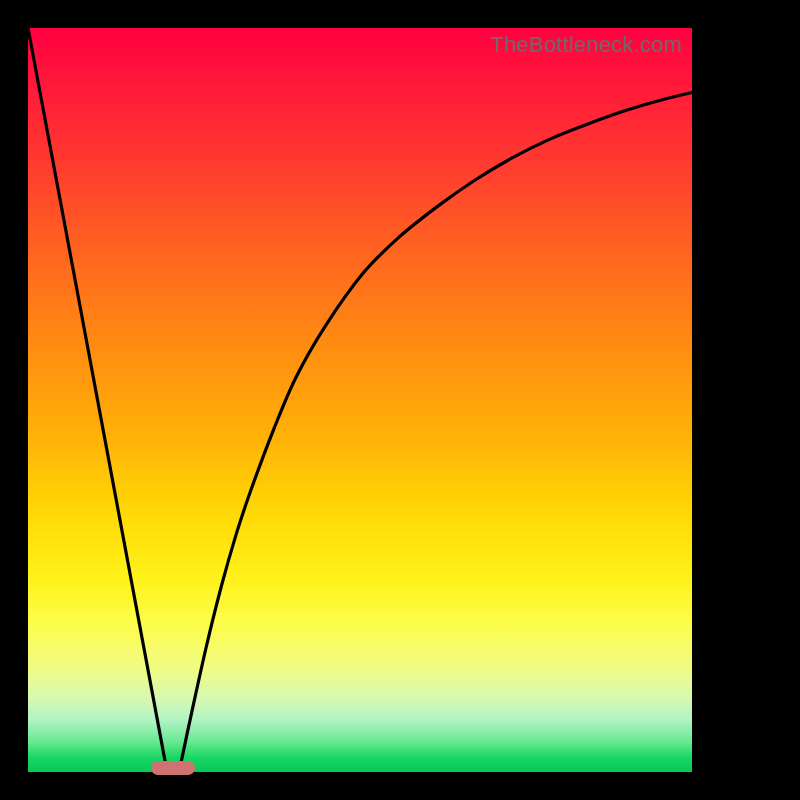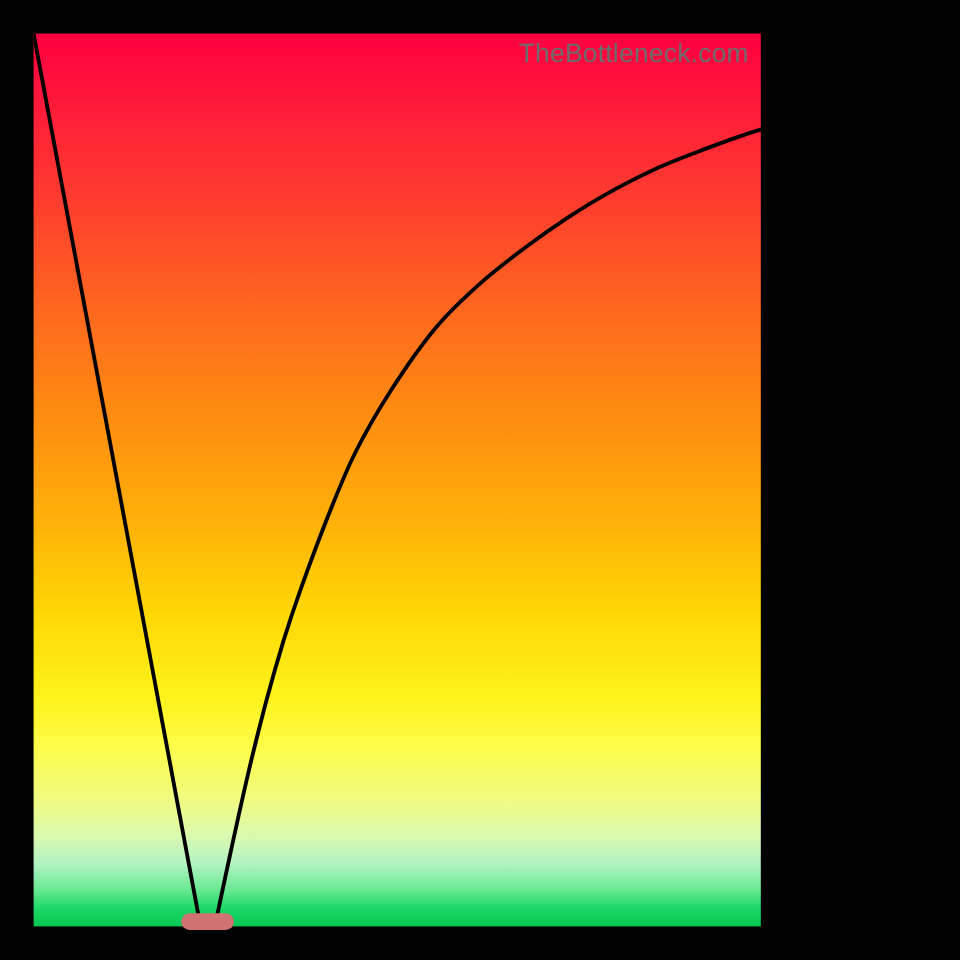--- a/index.html
+++ b/index.html
@@ -14,21 +14,21 @@
   .frame {
     position: relative;
     width: 800px;
     height: 800px;
     background: #000;
   }
   .plot {
     position: absolute;
     left: 28px;
     top: 28px;
-    width: 606px;
+    width: 664px;
     height: 744px;
     background: linear-gradient(to bottom,
       #ff0040 0%,
       #ff1a3a 8%,
       #ff3a2f 18%,
       #ff6420 30%,
       #ff8a12 42%,
       #ffb208 55%,
       #ffd805 65%,
       #fff21a 74%,

